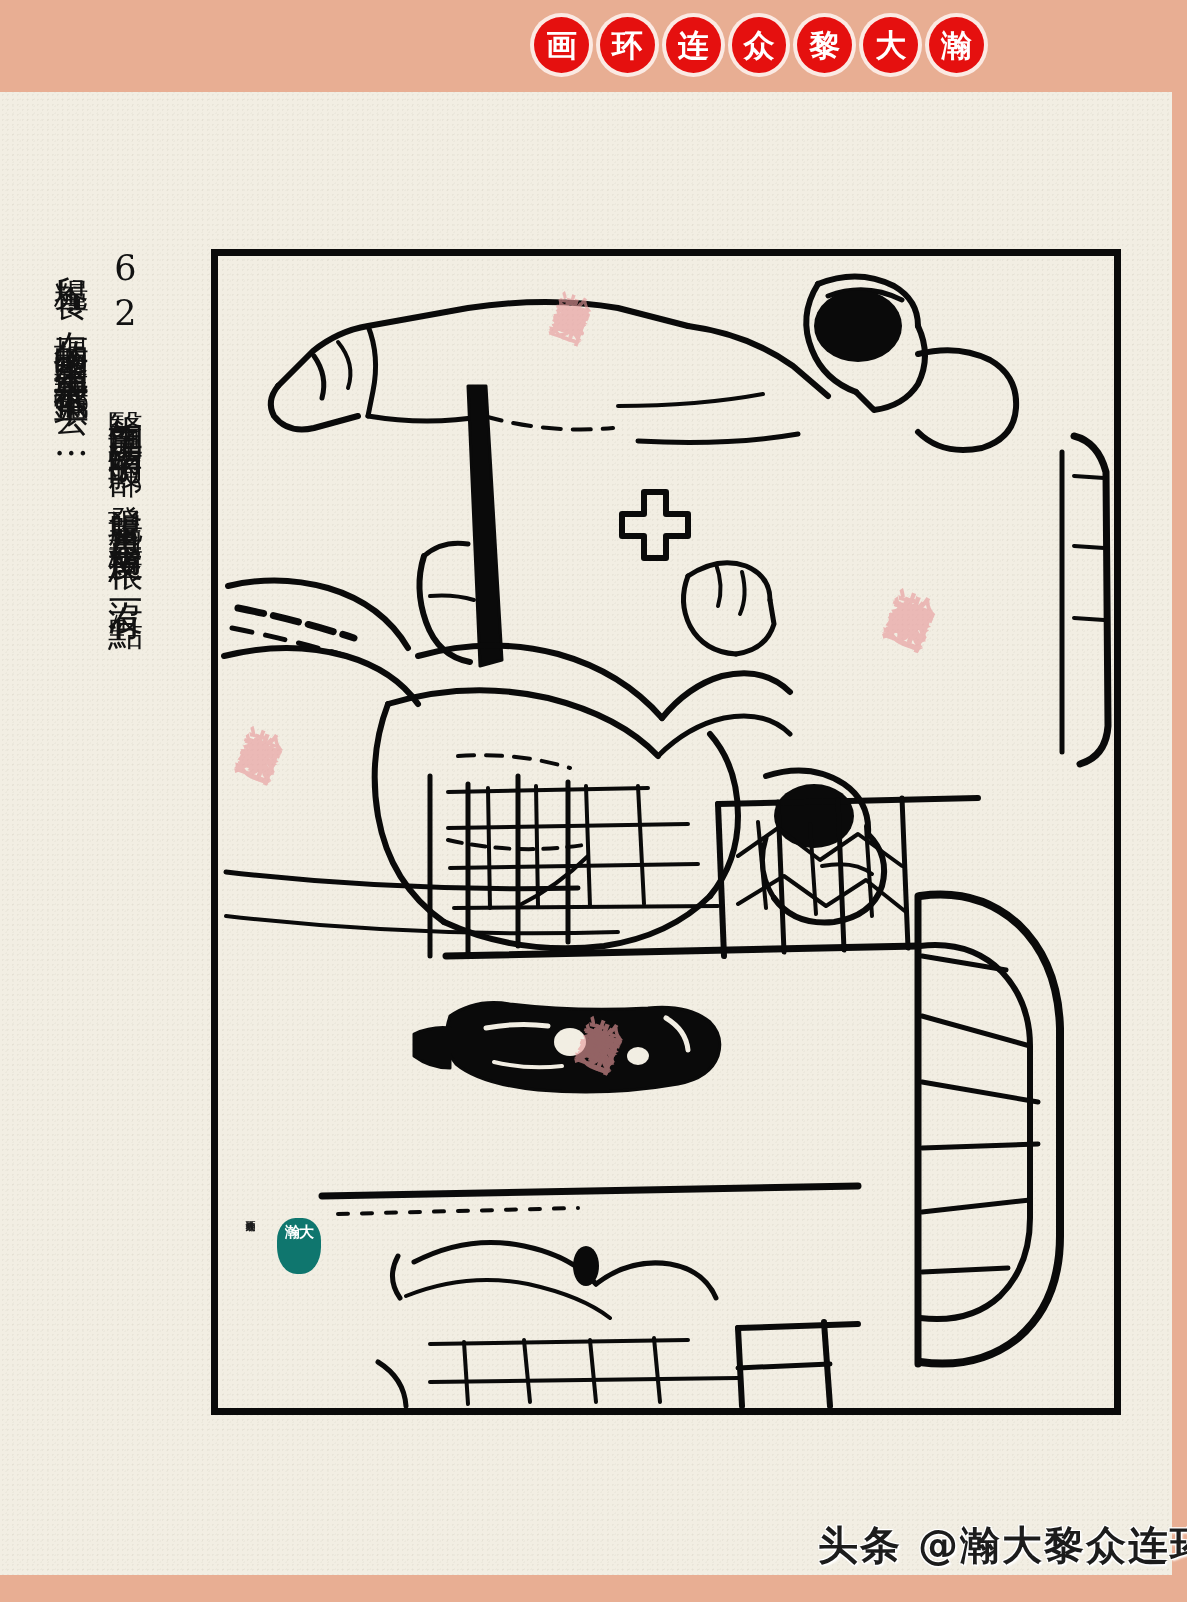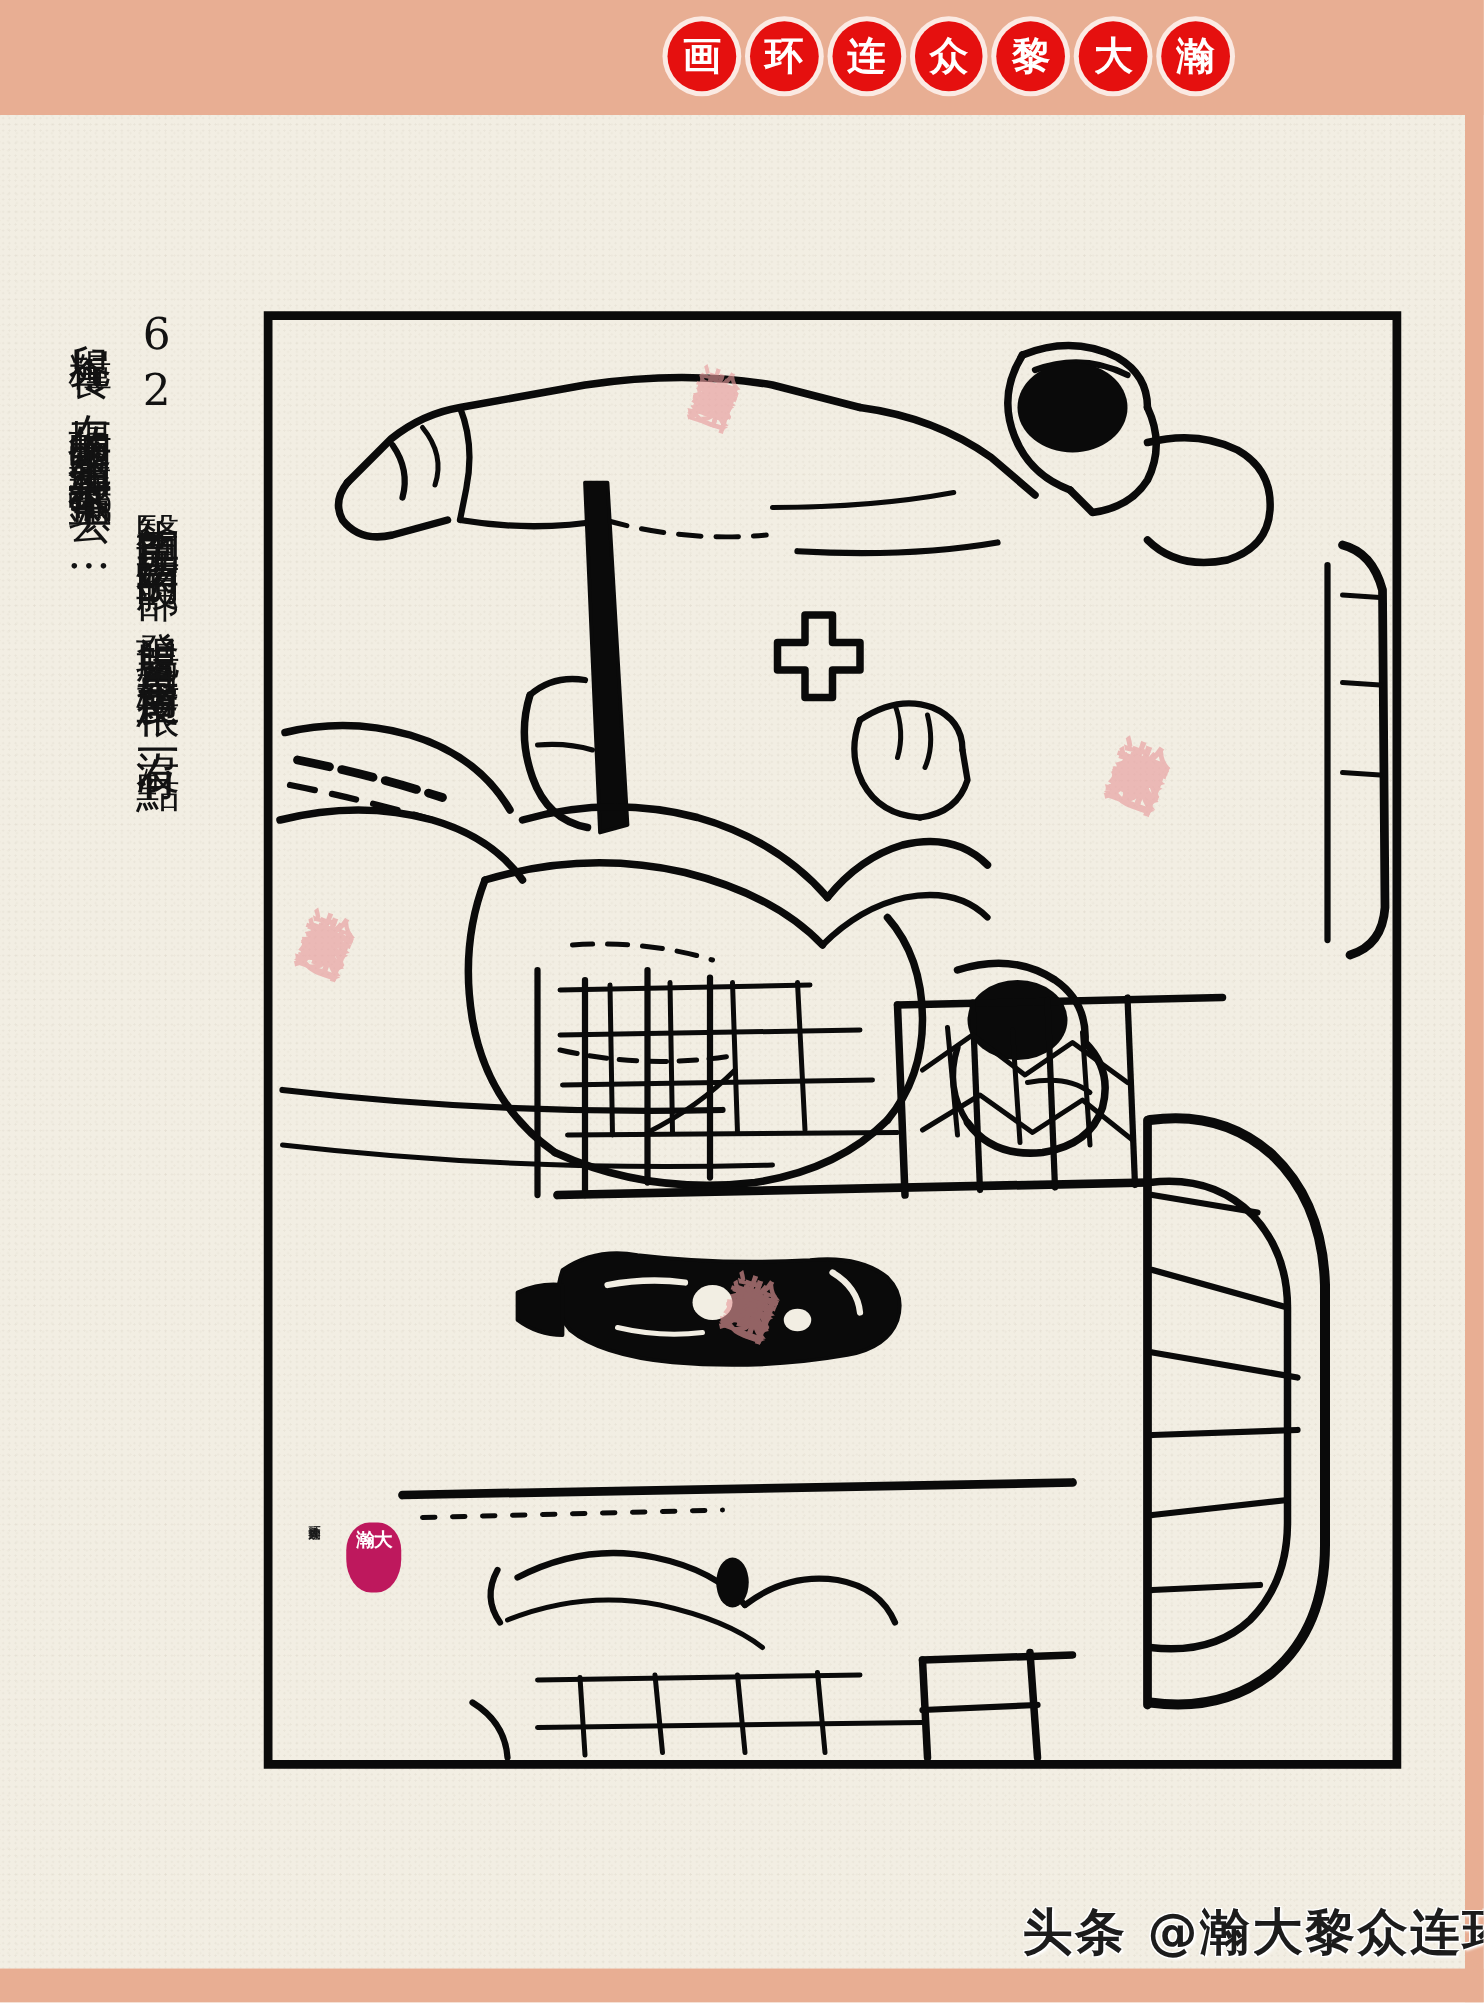--- a/index.html
+++ b/index.html
@@ -133,21 +133,21 @@
   .wm-c { left: 250px;  top: 700px;  font-size: 40px; transform: rotate(20deg); }
   .wm-d { left: 590px;  top: 990px;  font-size: 40px; transform: rotate(20deg); }
 
   
   .artist-stamp {
     position: absolute;
     left: 277px;
     top: 1218px;
     width: 44px;
     height: 56px;
-    background: #be185d;
+    background: #0f766e;
     border-radius: 42% 42% 45% 45% / 40% 40% 48% 48%;
     color: #fff;
     font-family: "DejaVu Serif", serif;
     font-size: 15px;
     font-weight: bold;
     line-height: 1.02;
     text-align: center;
     padding-top: 7px;
     box-sizing: border-box;
     letter-spacing: -1px;

